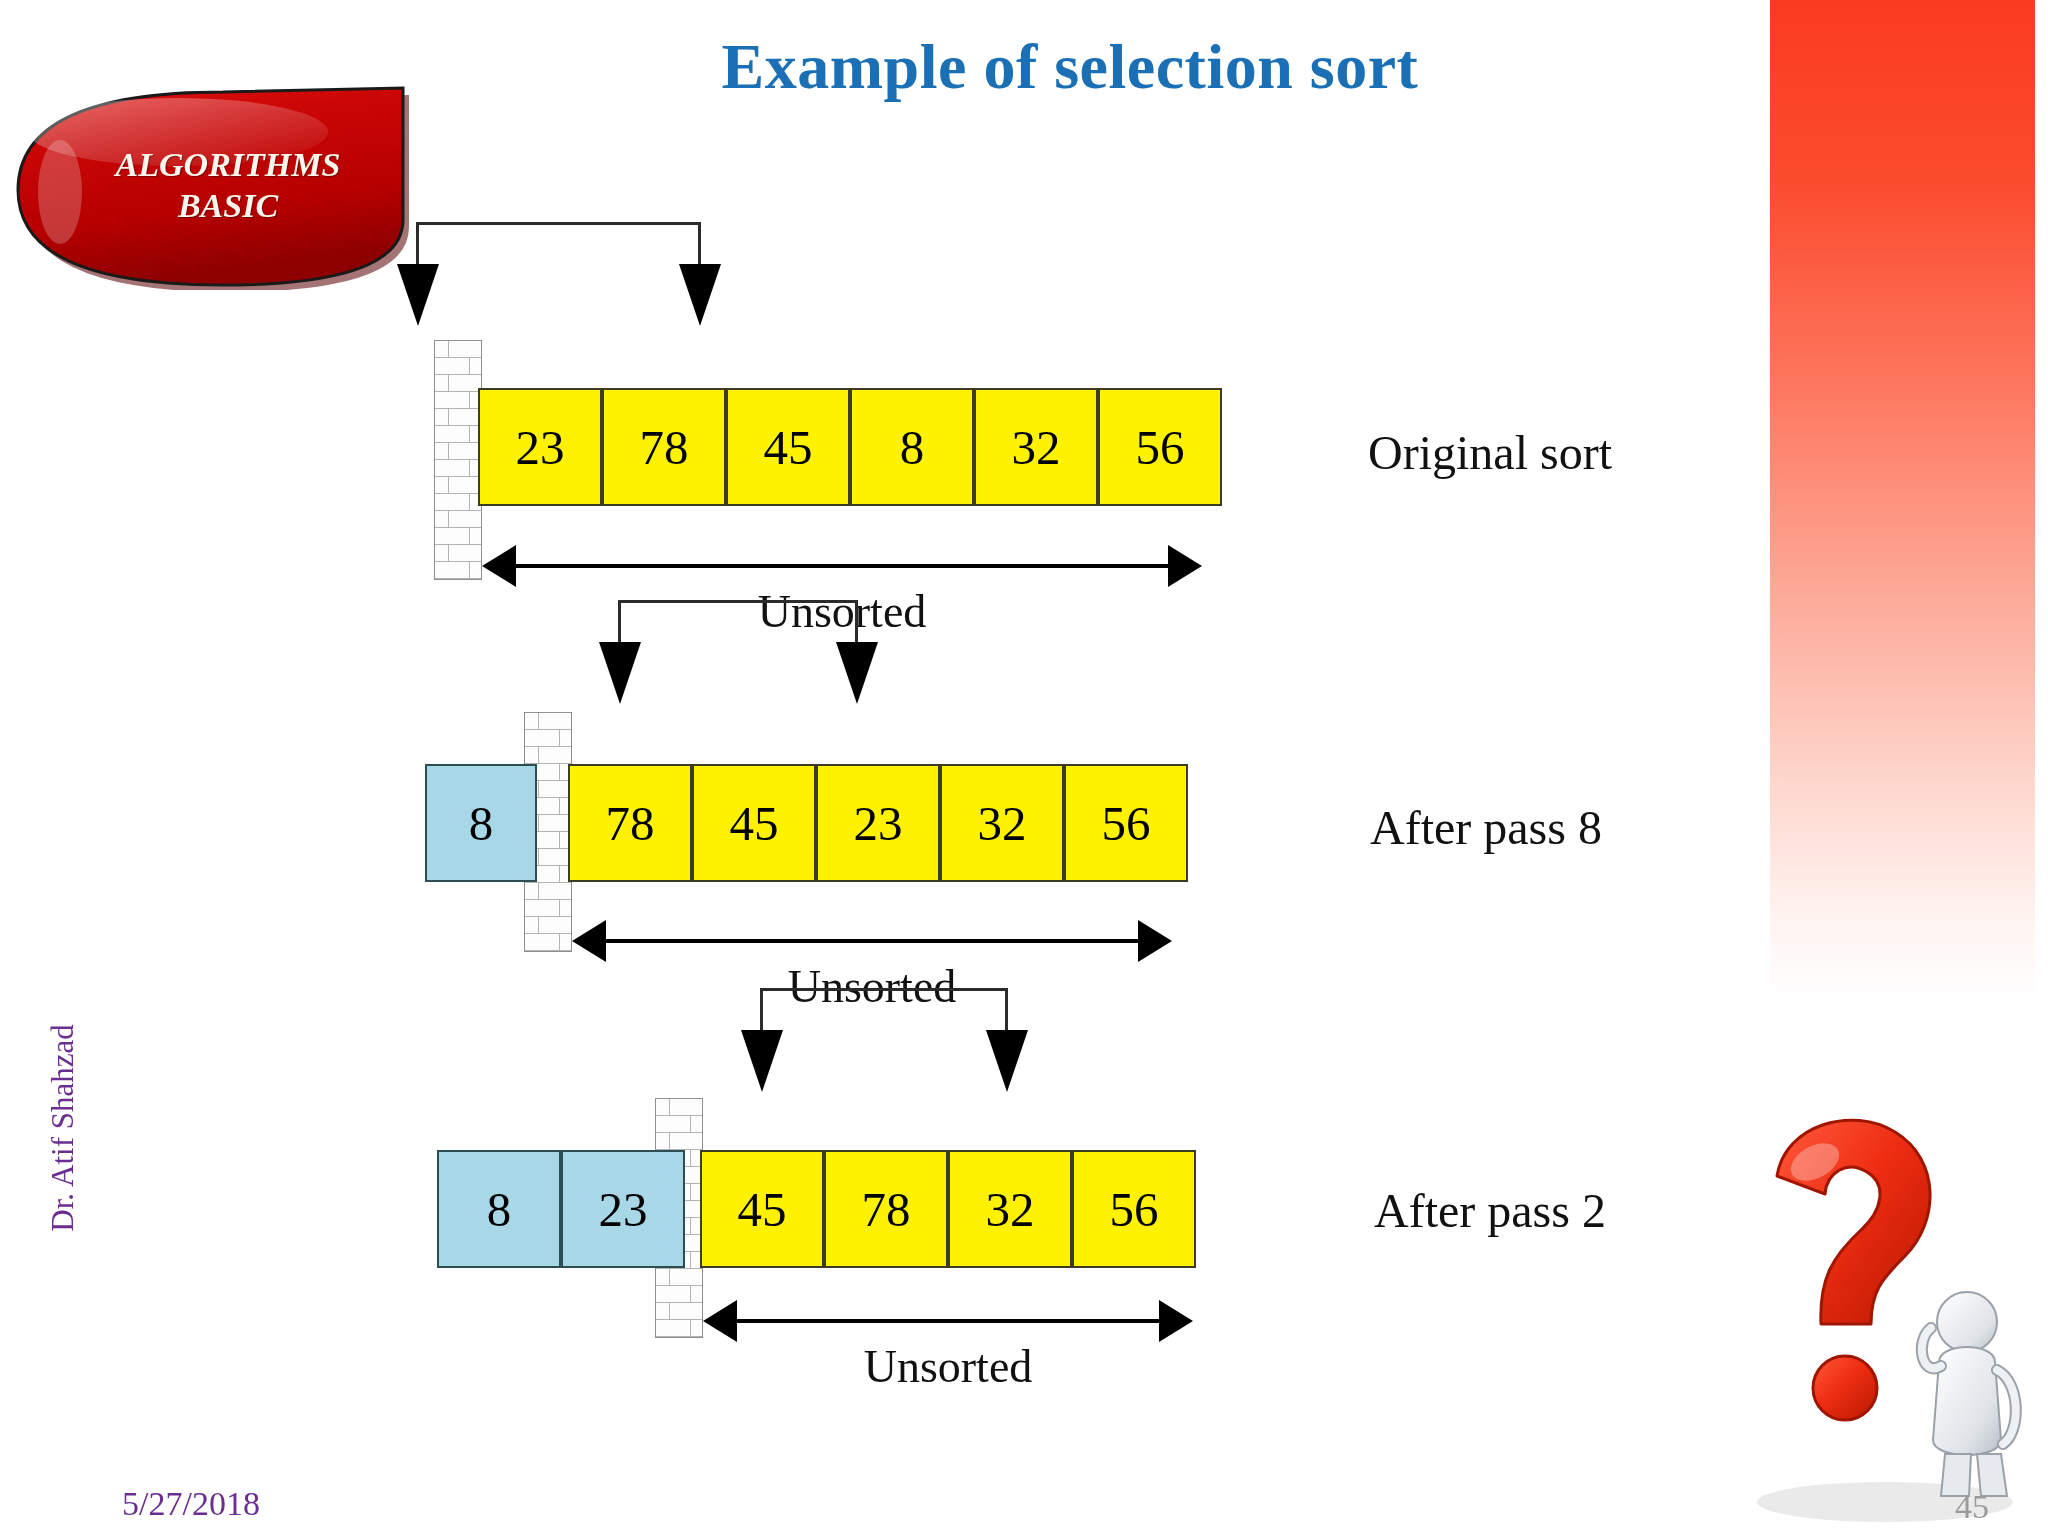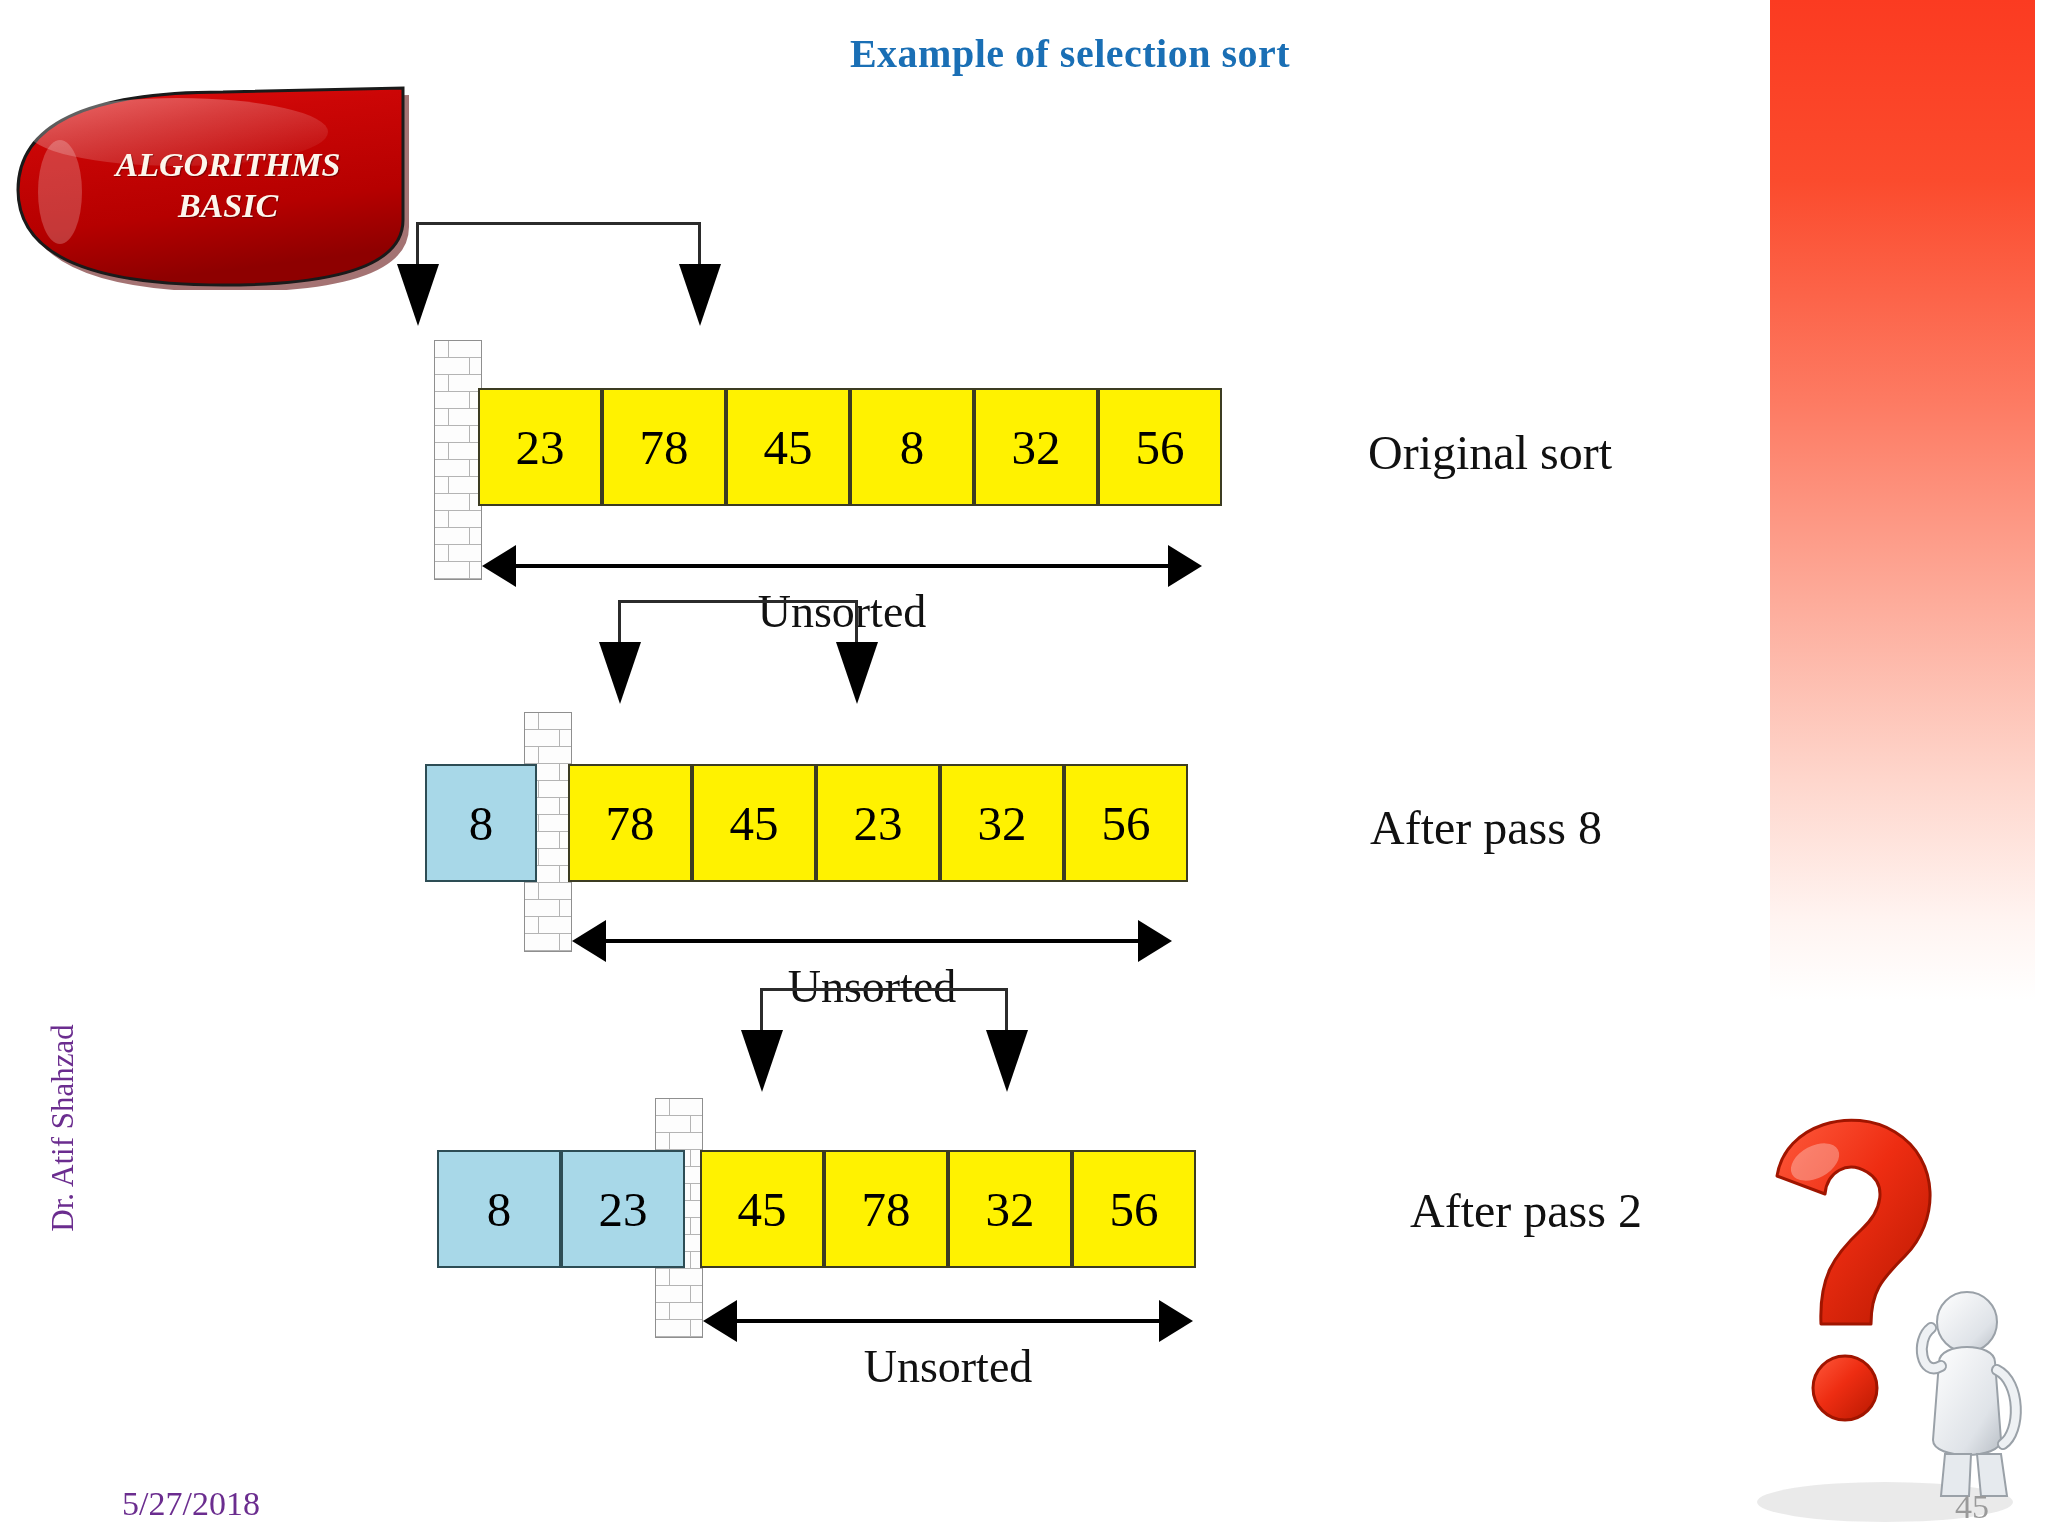--- a/index.html
+++ b/index.html
@@ -5,21 +5,21 @@
   html,body{margin:0;padding:0;}
   body{width:2048px;height:1536px;background:#ffffff;overflow:hidden;
        font-family:"Liberation Serif",serif;position:relative;}
 
   
   .red-strip{position:absolute;left:1770px;top:0;width:265px;height:1000px;
      background:linear-gradient(to bottom,#fb3b21 0%,#fb4b2d 18%,#fd7a62 40%,#fdab9a 60%,#fed6cc 78%,#fff4f1 92%,#ffffff 100%);}
 
   
   .title{position:absolute;left:400px;top:30px;width:1340px;text-align:center;
-     font-size:40px;font-weight:bold;color:#1a6fb5;letter-spacing:.5px;
+     font-size:64px;font-weight:bold;color:#1a6fb5;letter-spacing:.5px;
      font-family:"Liberation Serif",serif;}
 
   
   .badge-wrap{position:absolute;left:8px;top:80px;width:520px;height:220px;}
   .badge{position:absolute;left:0;top:0;width:510px;height:210px;}
   .badge-txt{position:absolute;left:10px;top:64px;width:420px;text-align:center;
      color:#fdf6ec;font-style:italic;font-weight:bold;font-size:34px;line-height:1.22;
      font-family:"Liberation Serif",serif;text-shadow:1px 1px 1px rgba(0,0,0,.35);}
 
   
@@ -241,21 +241,21 @@
     <div class="cell y" style="width:124px;height:118px;">56</div>
   </div>
 
   <div class="span-arrow" style="left:703px;top:1300px;width:490px;">
     <div class="ahl"></div>
       <div class="line"></div>
       <div class="ahr"></div>
   </div>
   <div class="unsorted-lbl" style="left:688px;top:1340px;width:520px;">Unsorted</div>
 
-  <div class="side-lbl" style="left:1410px;top:1183px;text-align:center;">After pass 2</div>
+  <div class="side-lbl" style="left:1374px;top:1183px;text-align:center;">After pass 2</div>
 </div>
 
 <svg class="qmark" viewBox="0 0 300 420">
   <defs>
     <linearGradient id="qg" x1="0" y1="0" x2="1" y2="1">
       <stop offset="0%" stop-color="#ff5a3c"></stop>
       <stop offset="45%" stop-color="#ee2d12"></stop>
       <stop offset="100%" stop-color="#b71800"></stop>
     </linearGradient>
     <linearGradient id="bodyg" x1="0" y1="0" x2="1" y2="1">

